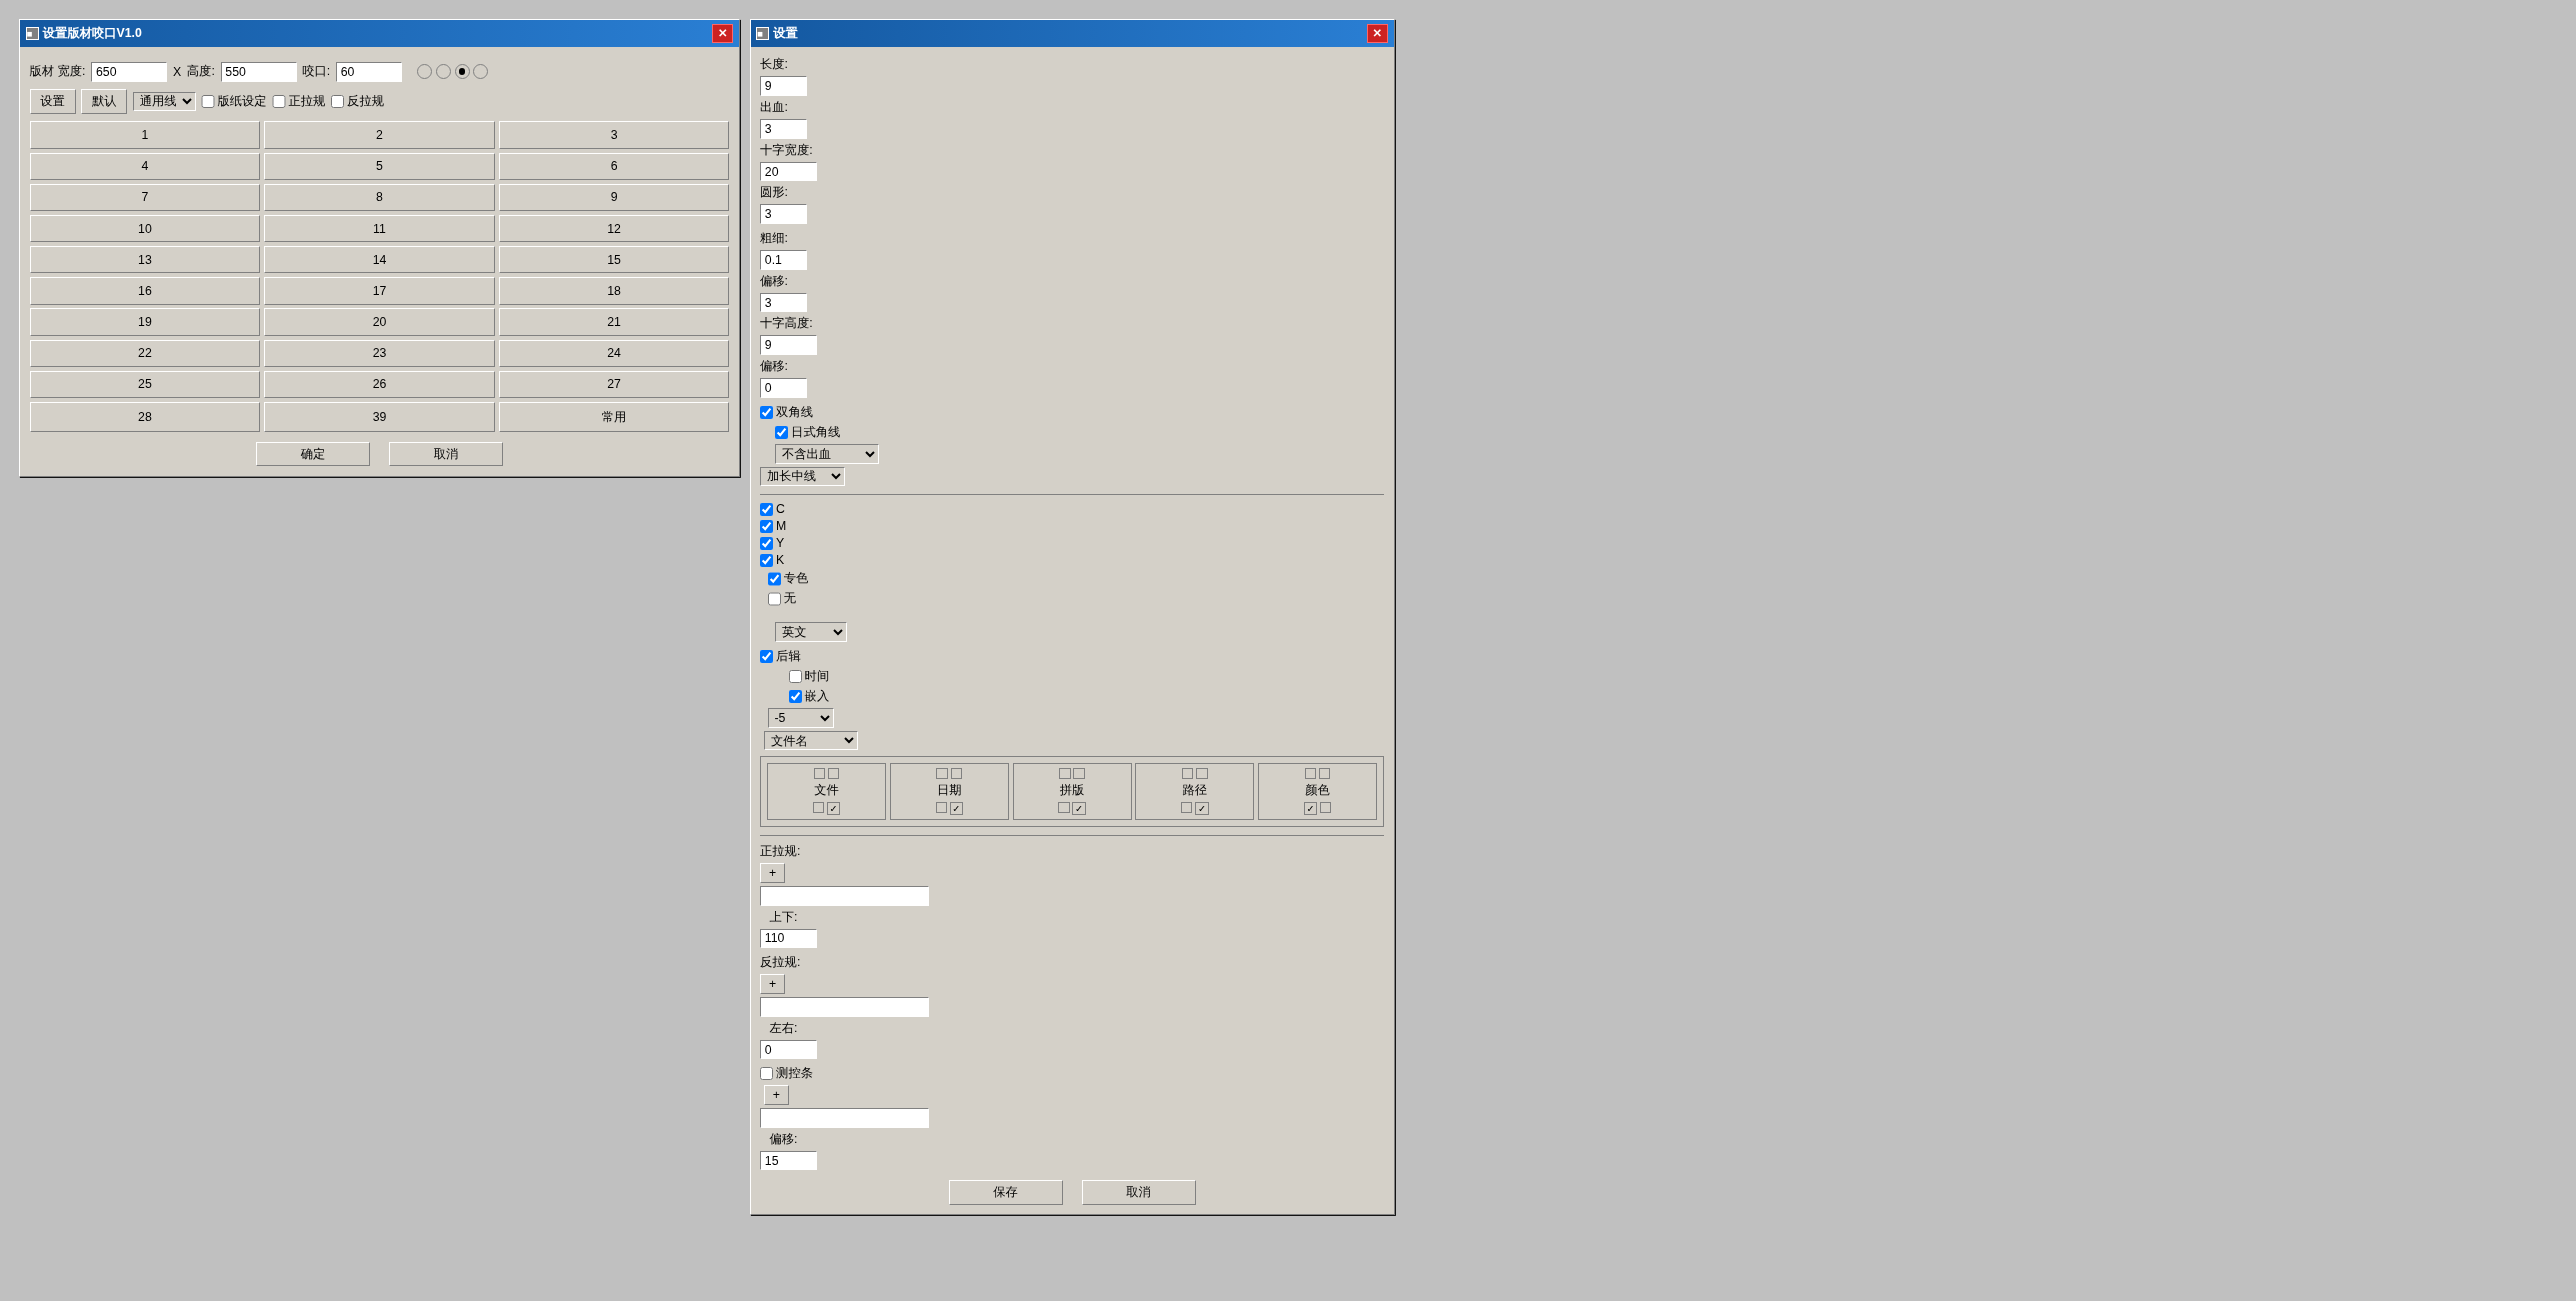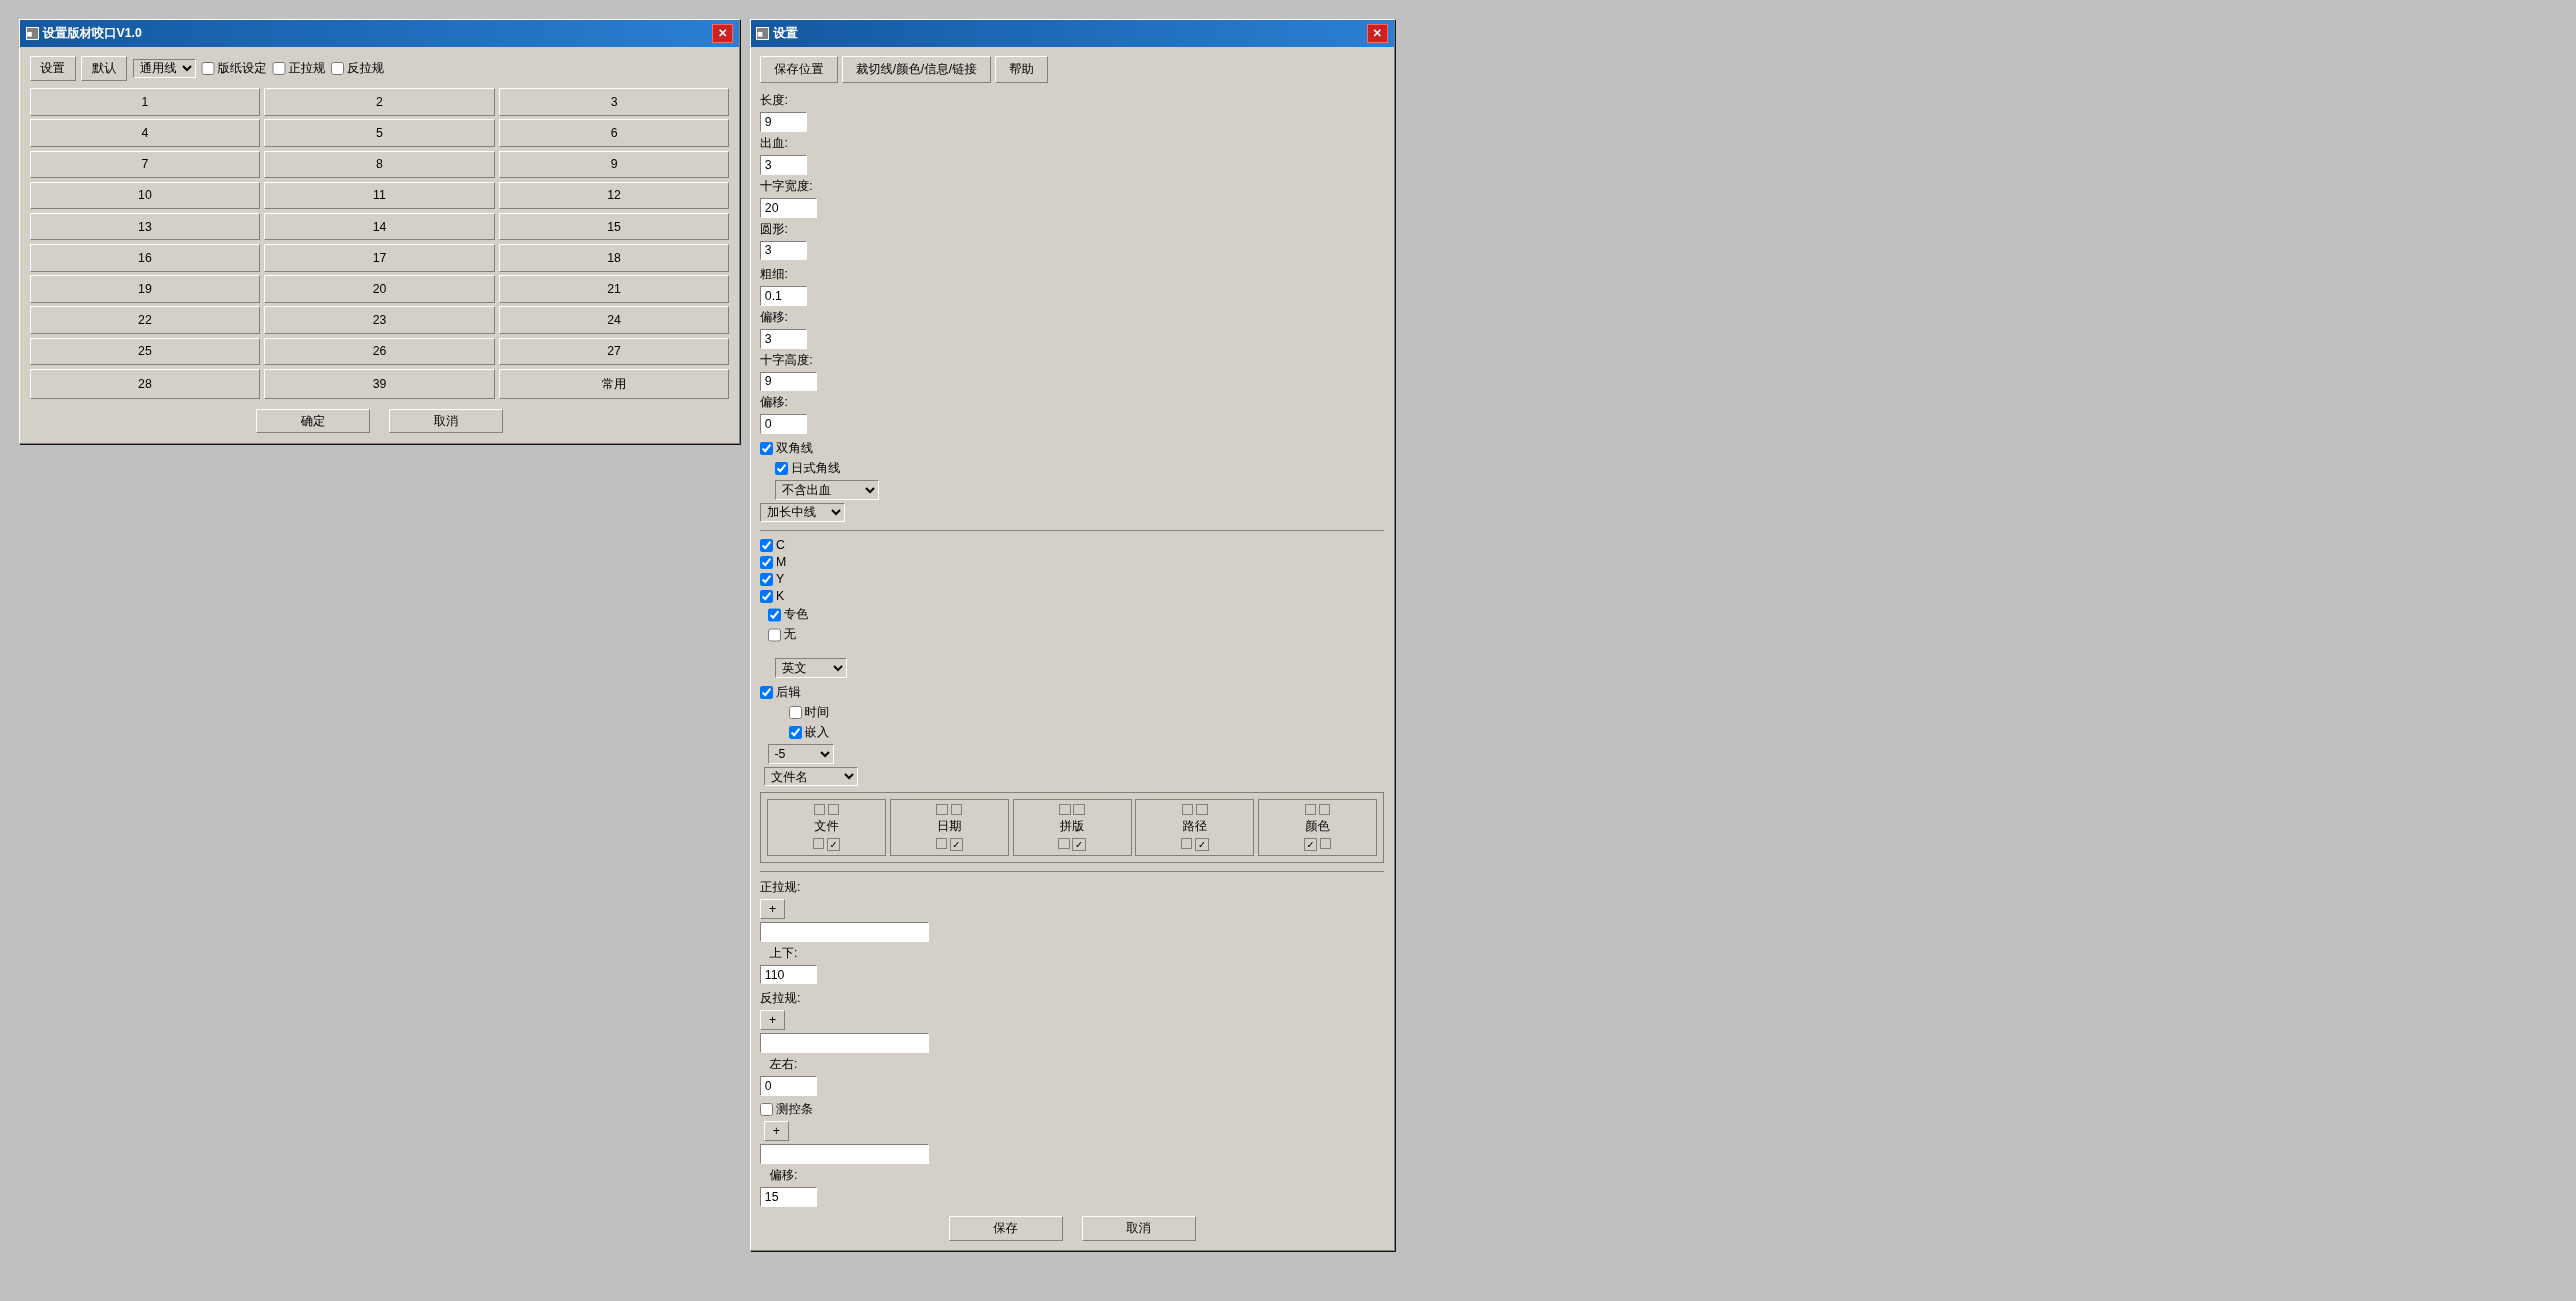--- a/index.html
+++ b/index.html
@@ -250,20 +250,36 @@
 <div class="window" id="win1">
   <div class="titlebar">
     <div class="titlebar-left">
       <span class="titlebar-icon">■</span>
       <span class="titlebar-title">设置版材咬口V1.0</span>
     </div>
     <button class="close-btn">✕</button>
   </div>
   <div class="window-content">
 
+    <div class="row" style="margin-top:5.7px;">
+      <span>版材 宽度:</span>
+      <input class="input-field" style="width: 76px;" type="text" value="650">
+      <span>X</span>
+      <span>高度:</span>
+      <input class="input-field" style="width: 76px;" type="text" value="550">
+      <span>咬口:</span>
+      <input class="input-field" style="width: 66px;" type="text" value="60">
+
+      <div class="radio-group">
+        <div class="radio-circle"></div>
+        <div class="radio-circle"></div>
+        <div class="radio-circle checked"></div>
+        <div class="radio-circle"></div>
+      </div>
+    </div>
 
     <div class="row">
       <button class="btn">设置</button>
       <button class="btn">默认</button>
       <select class="select-field">
         <option>通用线</option>
       </select>
       <label class="cb-label">
         <input type="checkbox" style="">
         <span>版纸设定</span>
@@ -321,25 +337,20 @@
 <div class="window" id="win2">
   <div class="titlebar">
     <div class="titlebar-left">
       <span class="titlebar-icon">■</span>
       <span class="titlebar-title">设置</span>
     </div>
     <button class="close-btn">✕</button>
   </div>
   <div class="window-content">
 
-    <div class="tab-bar">
-      <button class="tab-btn">保存位置</button>
-      <button class="tab-btn">裁切线/颜色/信息/链接</button>
-      <button class="tab-btn">帮助</button>
-    </div>
 
     <div class="form-row">
       <span>长度:</span>
       <input class="input-field" style="width: 47px;" type="text" value="9">
       <span>出血:</span>
       <input class="input-field" style="width: 47px;" type="text" value="3">
       <span>十字宽度:</span>
       <input class="input-field" style="width: 57px;" type="text" value="20">
       <span>圆形:</span>
       <input class="input-field" style="width: 47px;" type="text" value="3">

